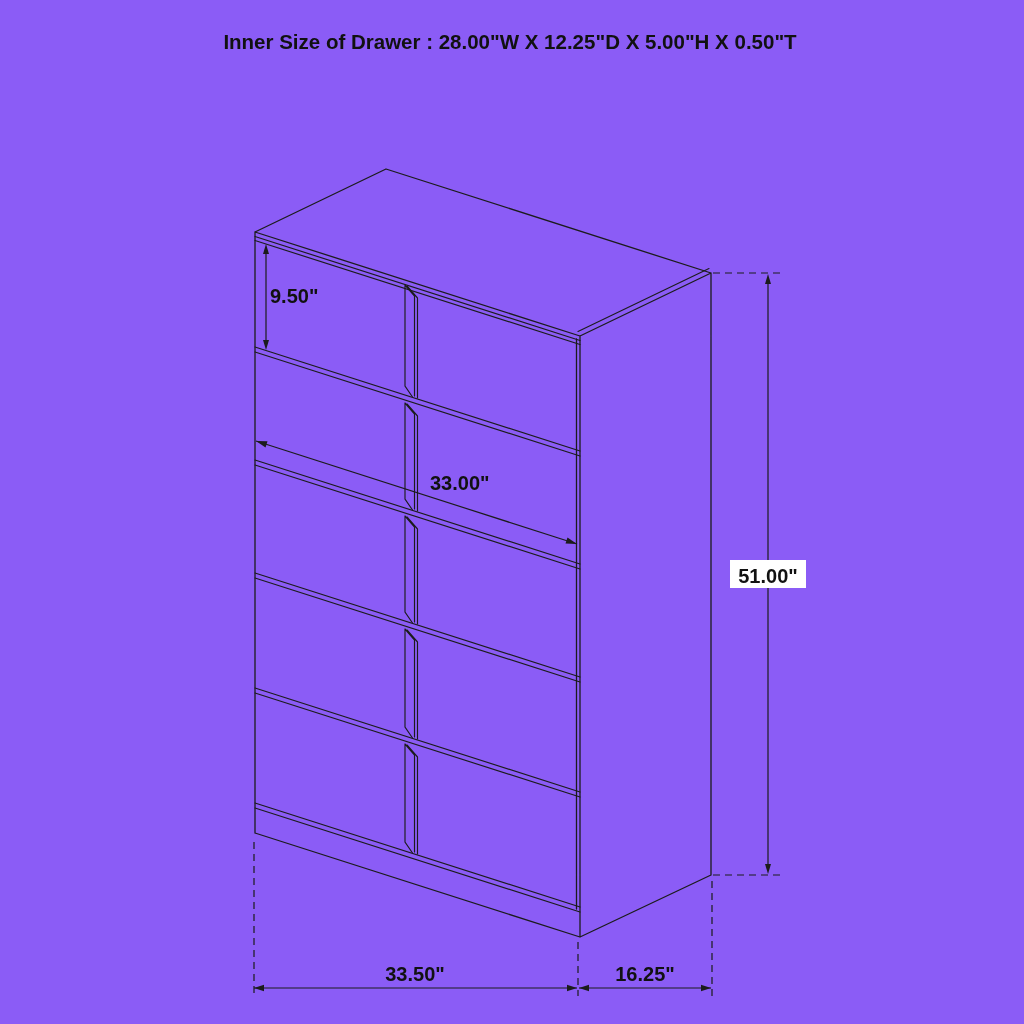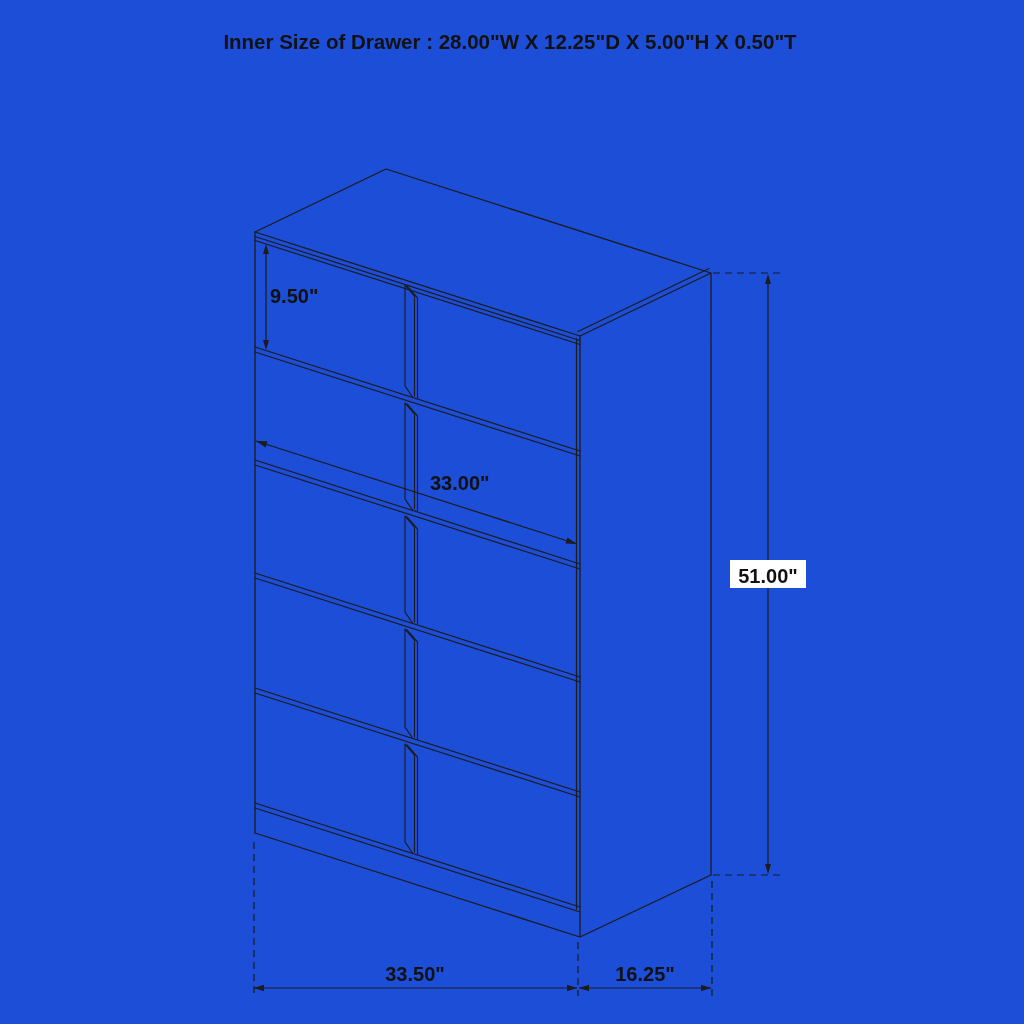--- a/index.html
+++ b/index.html
@@ -4,21 +4,21 @@
 <style>
   html, body {
     margin: 0;
     padding: 0;
     background: #ffffff;
   }
   .page {
     position: relative;
     width: 1024px;
     height: 1024px;
-    background: #1d4ed8;
+    background: #8b5cf6;
     overflow: hidden;
     font-family: "Liberation Sans", sans-serif;
   }
   svg { display: block; }
   .edge {
     fill: none;
     stroke: #1c1c1c;
     stroke-width: 1.3;
     stroke-linecap: round;
     stroke-linejoin: round;

